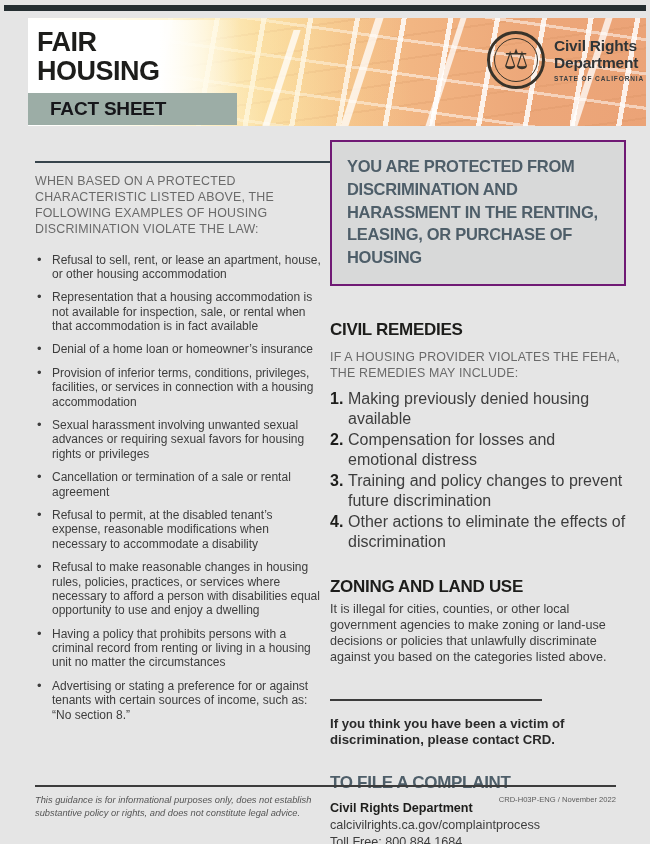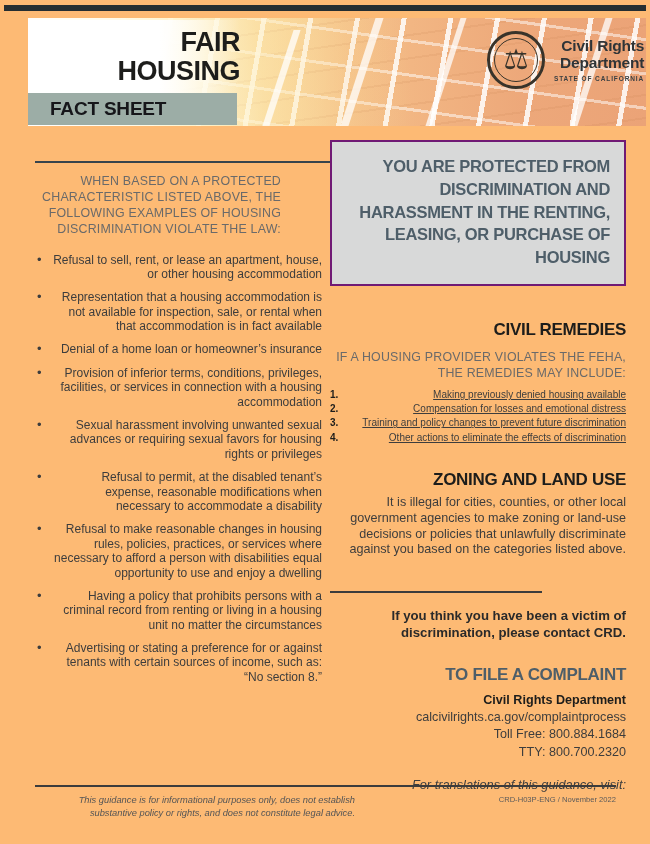--- a/index.html
+++ b/index.html
@@ -1,18 +1,18 @@
 <!DOCTYPE html>
 <html><head>
 <meta charset="utf-8">
 <style>
   * { margin:0; padding:0; box-sizing:border-box; }
   html,body { background:#ffffff; }
   body { font-family:"Liberation Sans", sans-serif; color:#3d3d3d; }
-  .page { position:relative; width:650px; height:844px; background:#fdba74; overflow:hidden; margin:0 auto;text-align:right; }
+  .page { position:relative; width:650px; height:844px; background:#e5e5e5; overflow:hidden; margin:0 auto; }
 
   
   .top-bar { position:absolute; left:4px; right:4px; top:5px; height:6px; background:#252e31; }
 
   
   .hero {
     position:absolute; left:28px; right:4px; top:18px; height:108px;
     background:
       linear-gradient(83deg, #ffffff 0%, #fffdf0 14%, rgba(255,247,214,.85) 26%, rgba(253,234,176,.45) 38%, rgba(248,205,140,.18) 52%, rgba(255,255,255,0) 62%),
       repeating-linear-gradient(100deg, rgba(255,255,255,.85) 0 5px, rgba(255,255,255,0) 5px 46px),
@@ -53,21 +53,21 @@
   .bullets li::before { content:"•"; position:absolute; left:2px; top:-1px; font-size:13px; color:#3d3d3d; }
 
   
   .right-col { position:absolute; left:330px; top:140px; width:296px; }
   .protect-box { border:2px solid #701a75; background:#d8d9d9; padding:13px 14px 15px 15px; }
   .protect-box .slate-h { font-size:16.5px; line-height:1.38; }
   .black-h { font-size:17px; font-weight:800; color:#1d1d1b; letter-spacing:-.3px; }
   .cr-head { margin-top:34px; }
   .cr-intro { font-size:12.4px; color:#6a6a6a; line-height:1.3; margin-top:9px; letter-spacing:.2px; }
   .remedies { list-style:none; counter-reset:item; margin-top:8px; }
-  .remedies li { position:relative; counter-increment:item; padding-left:18px; font-size:10px; line-height:1.22; color:#3d3d3d; margin-bottom:2px;text-decoration:underline; }
+  .remedies li { position:relative; counter-increment:item; padding-left:18px; font-size:16px; line-height:1.22; color:#3d3d3d; margin-bottom:2px; }
   .remedies li::before { content:counter(item) "."; position:absolute; left:0; font-weight:800; color:#1d1d1b; }
   .zone-head { margin-top:26px; }
   .zone-body { font-size:12.6px; line-height:1.26; color:#3d3d3d; margin-top:5px; }
   .mini-rule { width:212px; border-top:2px solid #3c3c3c; margin-top:33px; }
   .victim { font-size:13.2px; font-weight:800; color:#2a2a2a; line-height:1.25; margin-top:15px; }
   .complaint-head { margin-top:24px; color:#4e5e69; }
   .contact { margin-top:8px; font-size:12.6px; line-height:1.2; color:#3d3d3d; }
   .contact .dept { font-weight:800; color:#1d1d1b; margin-bottom:2px; }
   .contact div { margin-bottom:2px; }
   .trans-note { font-size:12.8px; font-style:italic; color:#3d3d3d; margin-top:17px; }
@@ -110,20 +110,21 @@
 
   <div class="left-col">
     <div class="left-rule"></div>
     <p class="caps-intro">WHEN BASED ON A PROTECTED CHARACTERISTIC LISTED ABOVE, THE FOLLOWING EXAMPLES OF HOUSING DISCRIMINATION VIOLATE THE LAW:</p>
     <ul class="bullets">
       <li>Refusal to sell, rent, or lease an apartment, house, or other housing accommodation</li>
       <li>Representation that a housing accommodation is not available for inspection, sale, or rental when that accommodation is in fact available</li>
       <li>Denial of a home loan or homeowner’s insurance</li>
       <li>Provision of inferior terms, conditions, privileges, facilities, or services in connection with a housing accommodation</li>
       <li>Sexual harassment involving unwanted sexual advances or requiring sexual favors for housing rights or privileges</li>
+      <li>Cancellation or termination of a sale or rental agreement</li>
       <li>Refusal to permit, at the disabled tenant’s expense, reasonable modifications when necessary to accommodate a disability</li>
       <li>Refusal to make reasonable changes in housing rules, policies, practices, or services where necessary to afford a person with disabilities equal opportunity to use and enjoy a dwelling</li>
       <li>Having a policy that prohibits persons with a criminal record from renting or living in a housing unit no matter the circumstances</li>
       <li>Advertising or stating a preference for or against tenants with certain sources of income, such as: “No section 8.”</li>
     </ul>
   </div>
 
   <div class="right-col">
     <div class="protect-box">
       <h2 class="slate-h">YOU ARE PROTECTED FROM DISCRIMINATION AND HARASSMENT IN THE RENTING, LEASING, OR PURCHASE OF HOUSING</h2>

